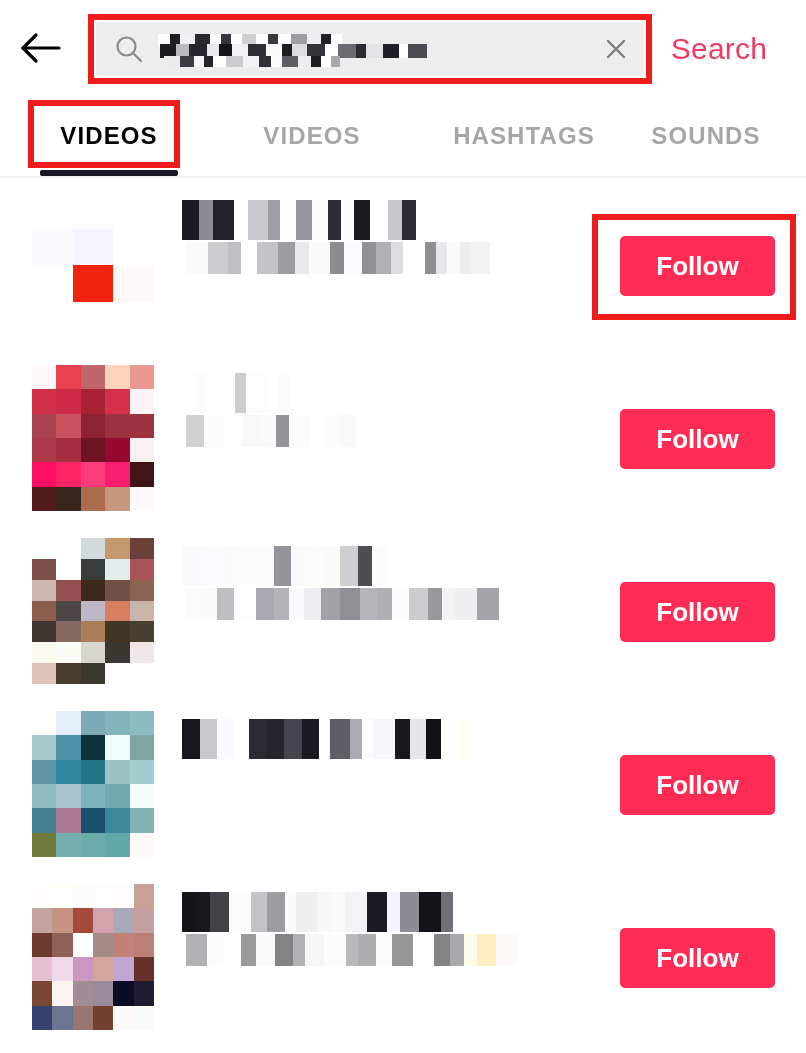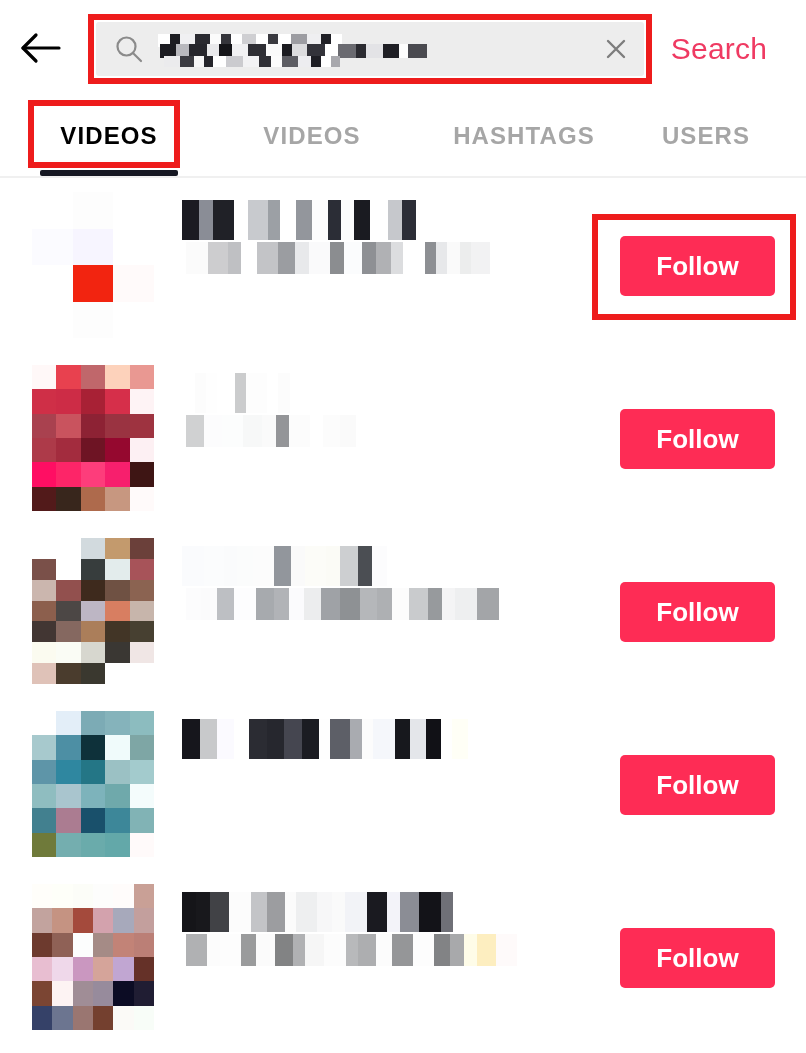--- a/index.html
+++ b/index.html
@@ -186,21 +186,21 @@
       </div>
     </div>
 
     <div class="search-action">Search</div>
   </div>
 
   <div class="tabs" id="tabs-host">
       <div class="tab active" style="position: absolute; left: 40px; width: 138px;">VIDEOS</div>
       <div class="tab" style="position: absolute; left: 222px; width: 180px;">VIDEOS</div>
       <div class="tab" style="position: absolute; left: 410px; width: 228px;">HASHTAGS</div>
-      <div class="tab" style="position: absolute; left: 630px; width: 152px;">USERS</div>
+      <div class="tab" style="position: absolute; left: 630px; width: 152px;">SOUNDS</div>
     </div>
   <div class="tab-underline"></div>
   <div class="tab-divider"></div>
 
   <div class="results" id="rows-host">
       <div class="row">
         <div class="avatar">
           <div class="avatar-grid" style="grid-template-columns: repeat(3, 1fr); grid-template-rows: repeat(4, 1fr);">
             <i style="background: rgb(255, 255, 255);"></i>
             <i style="background: rgb(253, 253, 253);"></i>

